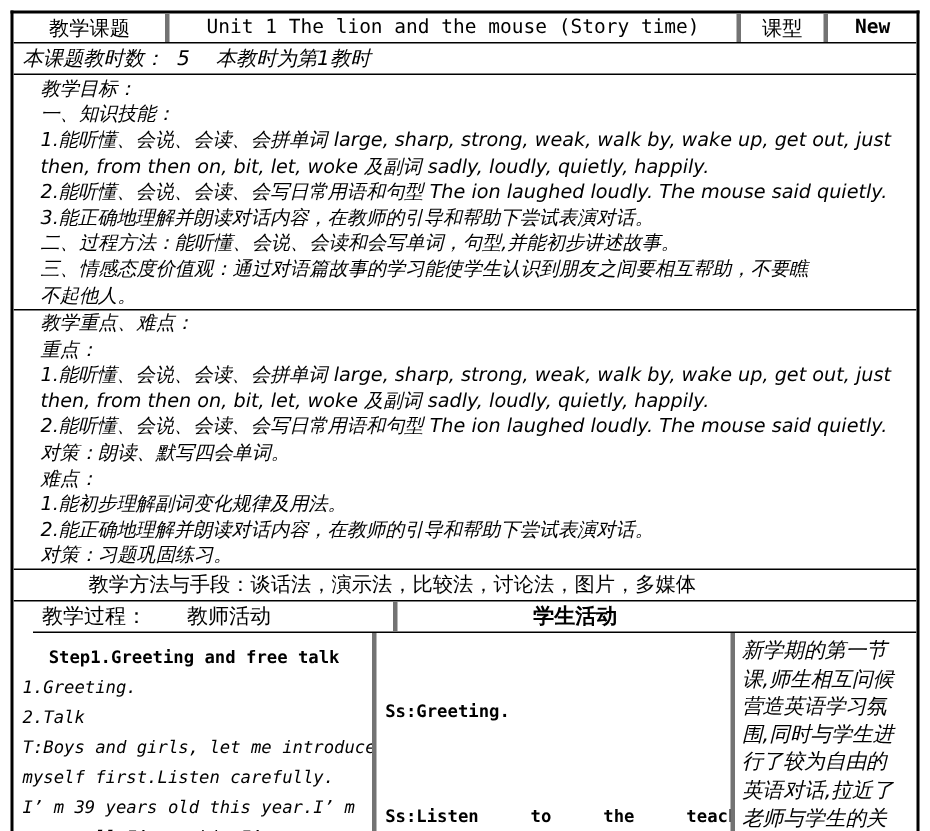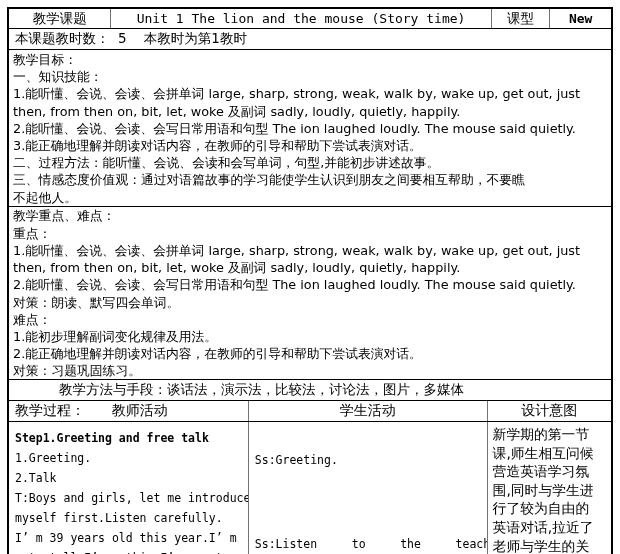--- a/index.html
+++ b/index.html
@@ -5,53 +5,53 @@
   * { margin:0; padding:0; box-sizing:border-box; }
   html,body { width:620px; height:554px; background:#ffffff; color:#000;
     font-family:"DejaVu Sans","Liberation Sans",sans-serif; }
   #canvas { position:relative; width:620px; height:554px; overflow:hidden; background:#fff; }
   #sheet { position:absolute; left:7px; top:7px; width:606px; height:547px;
     border:2px solid #000; border-bottom:none; overflow:hidden;
     display:flex; flex-direction:column; }
   .row { display:flex; border-bottom:1px solid #000; flex:0 0 auto; }
   .row:last-child { border-bottom:none; flex:1 1 auto; }
   .cell { overflow:hidden; }
-  .cell + .cell { border-left:1px solid #737373; }
+  .cell + .cell { border-left:3px solid #737373; }
   .center { display:flex; align-items:center; justify-content:center; }
-  .pre { white-space:pre; }
+  .pre { white-space:pre;font-style:italic; }
   
   #r1 { height:20px; font-size:13.5px; }
   #r1 .c1 { width:102px; }
   #r1 .c2 { width:383px; font-family:"DejaVu Sans Mono","Liberation Mono",monospace; font-size:13px; }
   #r1 .c3 { width:59px; }
   #r1 .c4 { width:62px; font-family:"DejaVu Sans Mono","Liberation Mono",monospace; font-size:13px;font-weight:bold; }
   
   #r2 { height:21px; font-size:13.5px; }
   #r2 .c1 { width:100%; display:flex; align-items:center; padding:0 6px; }
   #r2 .spacer { flex:1; }
   #r2 .date { padding-right:34px; }
   
-  .textblock { width:100%; padding:1px 6px 0 4px; font-size:12.8px; line-height:17.2px; }
+  .textblock { width:100%; padding:1px 6px 0 18px; font-size:12.8px; line-height:17.2px; }
   #r3 { height:157px; }
   #r4 { height:173px;align-items:center; }
   
   #r5 { height:21px; font-size:13.5px; }
   #r5 .c1 { width:100%; display:flex; align-items:center; padding:0 6px;margin-left:44px; }
   
-  #r6 { height:21px; font-size:14px; }
+  #r6 { height:21px; font-size:14px;margin-left:13px; }
   .colA { width:240px; }
-  .colB { width:240px; }
+  .colB { width:240px;font-weight:bold; }
   .colC { width:125px; }
   #r6 .colA { display:flex; align-items:center; padding:0 6px; white-space:pre; }
   
   #r7 .colA, #r7 .colB { font-family:"DejaVu Sans Mono","Liberation Mono",monospace;
     font-size:11.5px; line-height:20px; padding:6px 4px 0 6px; }
-  #r7 .colA .step { font-weight:bold; }
+  #r7 .colA .step { font-weight:bold;text-align:center; }
   #r7 .colB { position:relative; }
-  #r7 .colB .greet { margin-top:22px; }
+  #r7 .colB .greet { margin-top:36px; }
   #r7 .colB .listen { position:absolute; left:6px; right:4px; top:112px; white-space:pre; }
   #r7 .colC { font-size:13.8px; line-height:18.6px; padding:3px 3px 0 5px; }
 </style>
 </head>
 <body>
 
 <div id="canvas">
   <div id="sheet">
 
     <div class="row" id="r1">
@@ -103,21 +103,20 @@
 
     <div class="row" id="r5">
       <div class="cell c1">
         <span>教学方法与手段：谈话法，演示法，比较法，讨论法，图片，多媒体</span>
       </div>
     </div>
 
     <div class="row" id="r6">
       <div class="cell colA">教学过程：      教师活动</div>
       <div class="cell colB center">学生活动</div>
-      <div class="cell colC center">设计意图</div>
     </div>
 
     <div class="row" id="r7">
       <div class="cell colA">
         <div class="step">Step1.Greeting and free talk</div>
         <div class="pre">1.Greeting.
 2.Talk
 T:Boys and girls, let me introduce
 myself first.Listen carefully.
 I’ m 39 years old this year.I’ m

